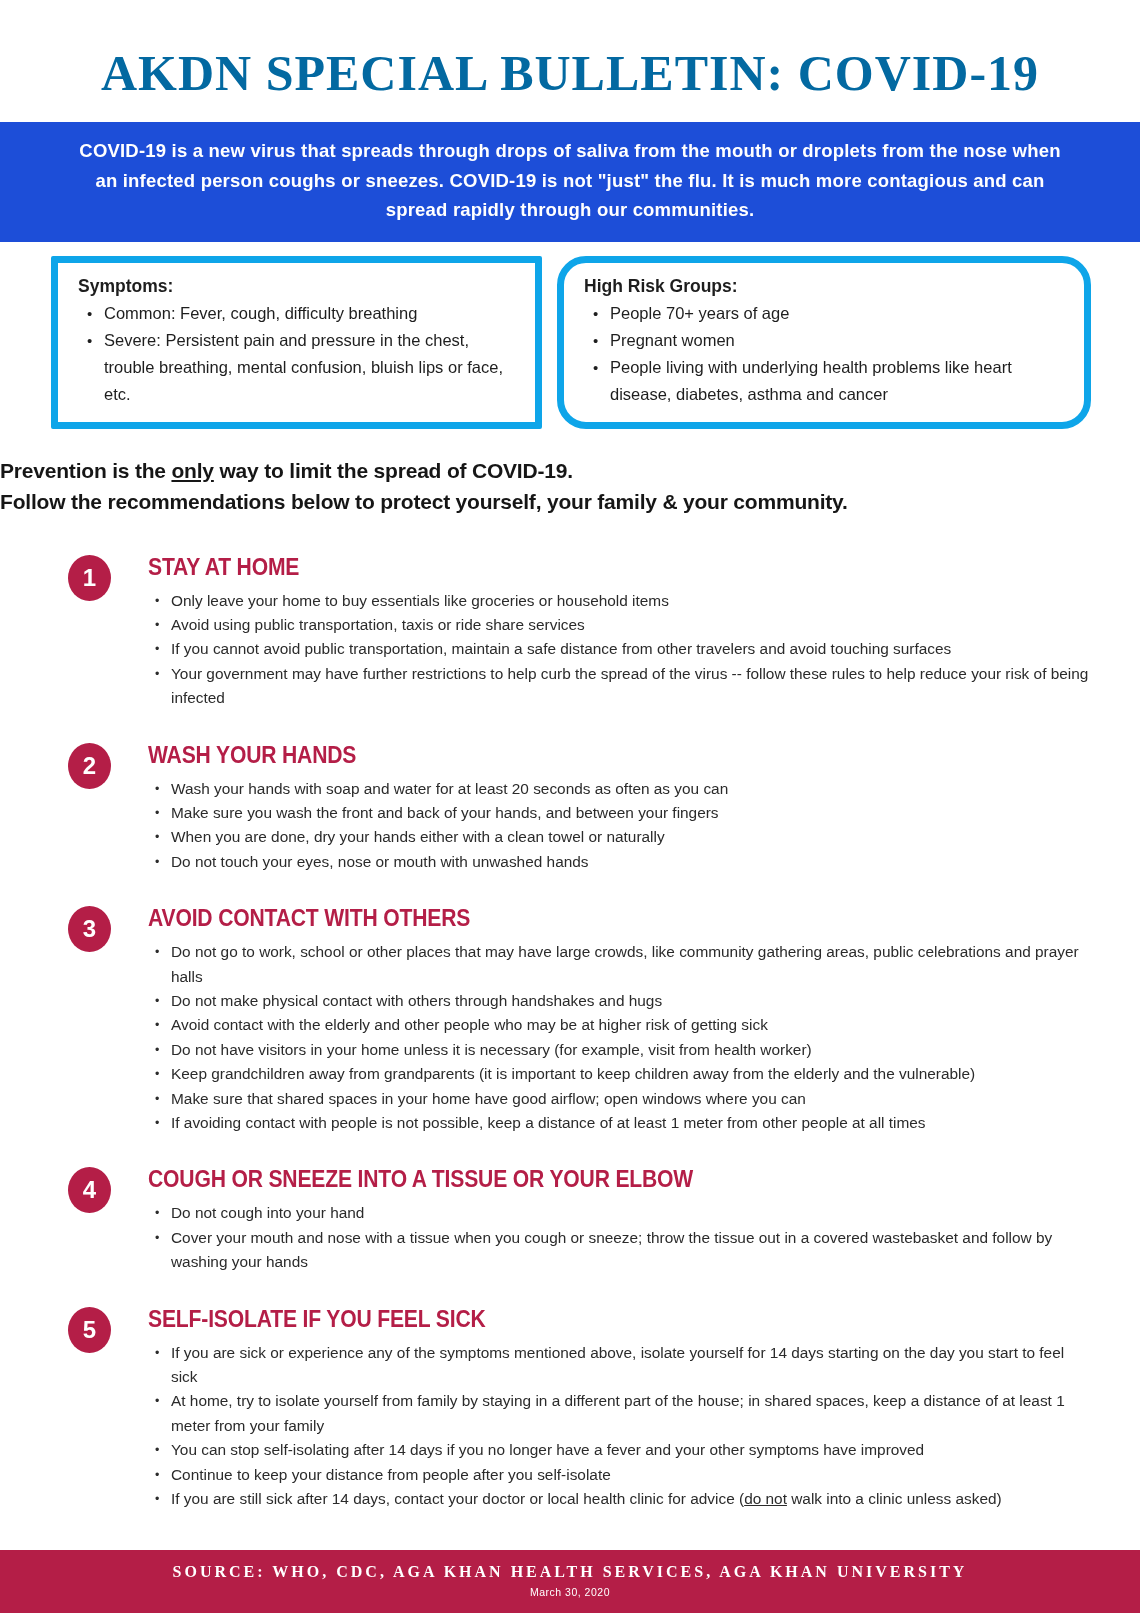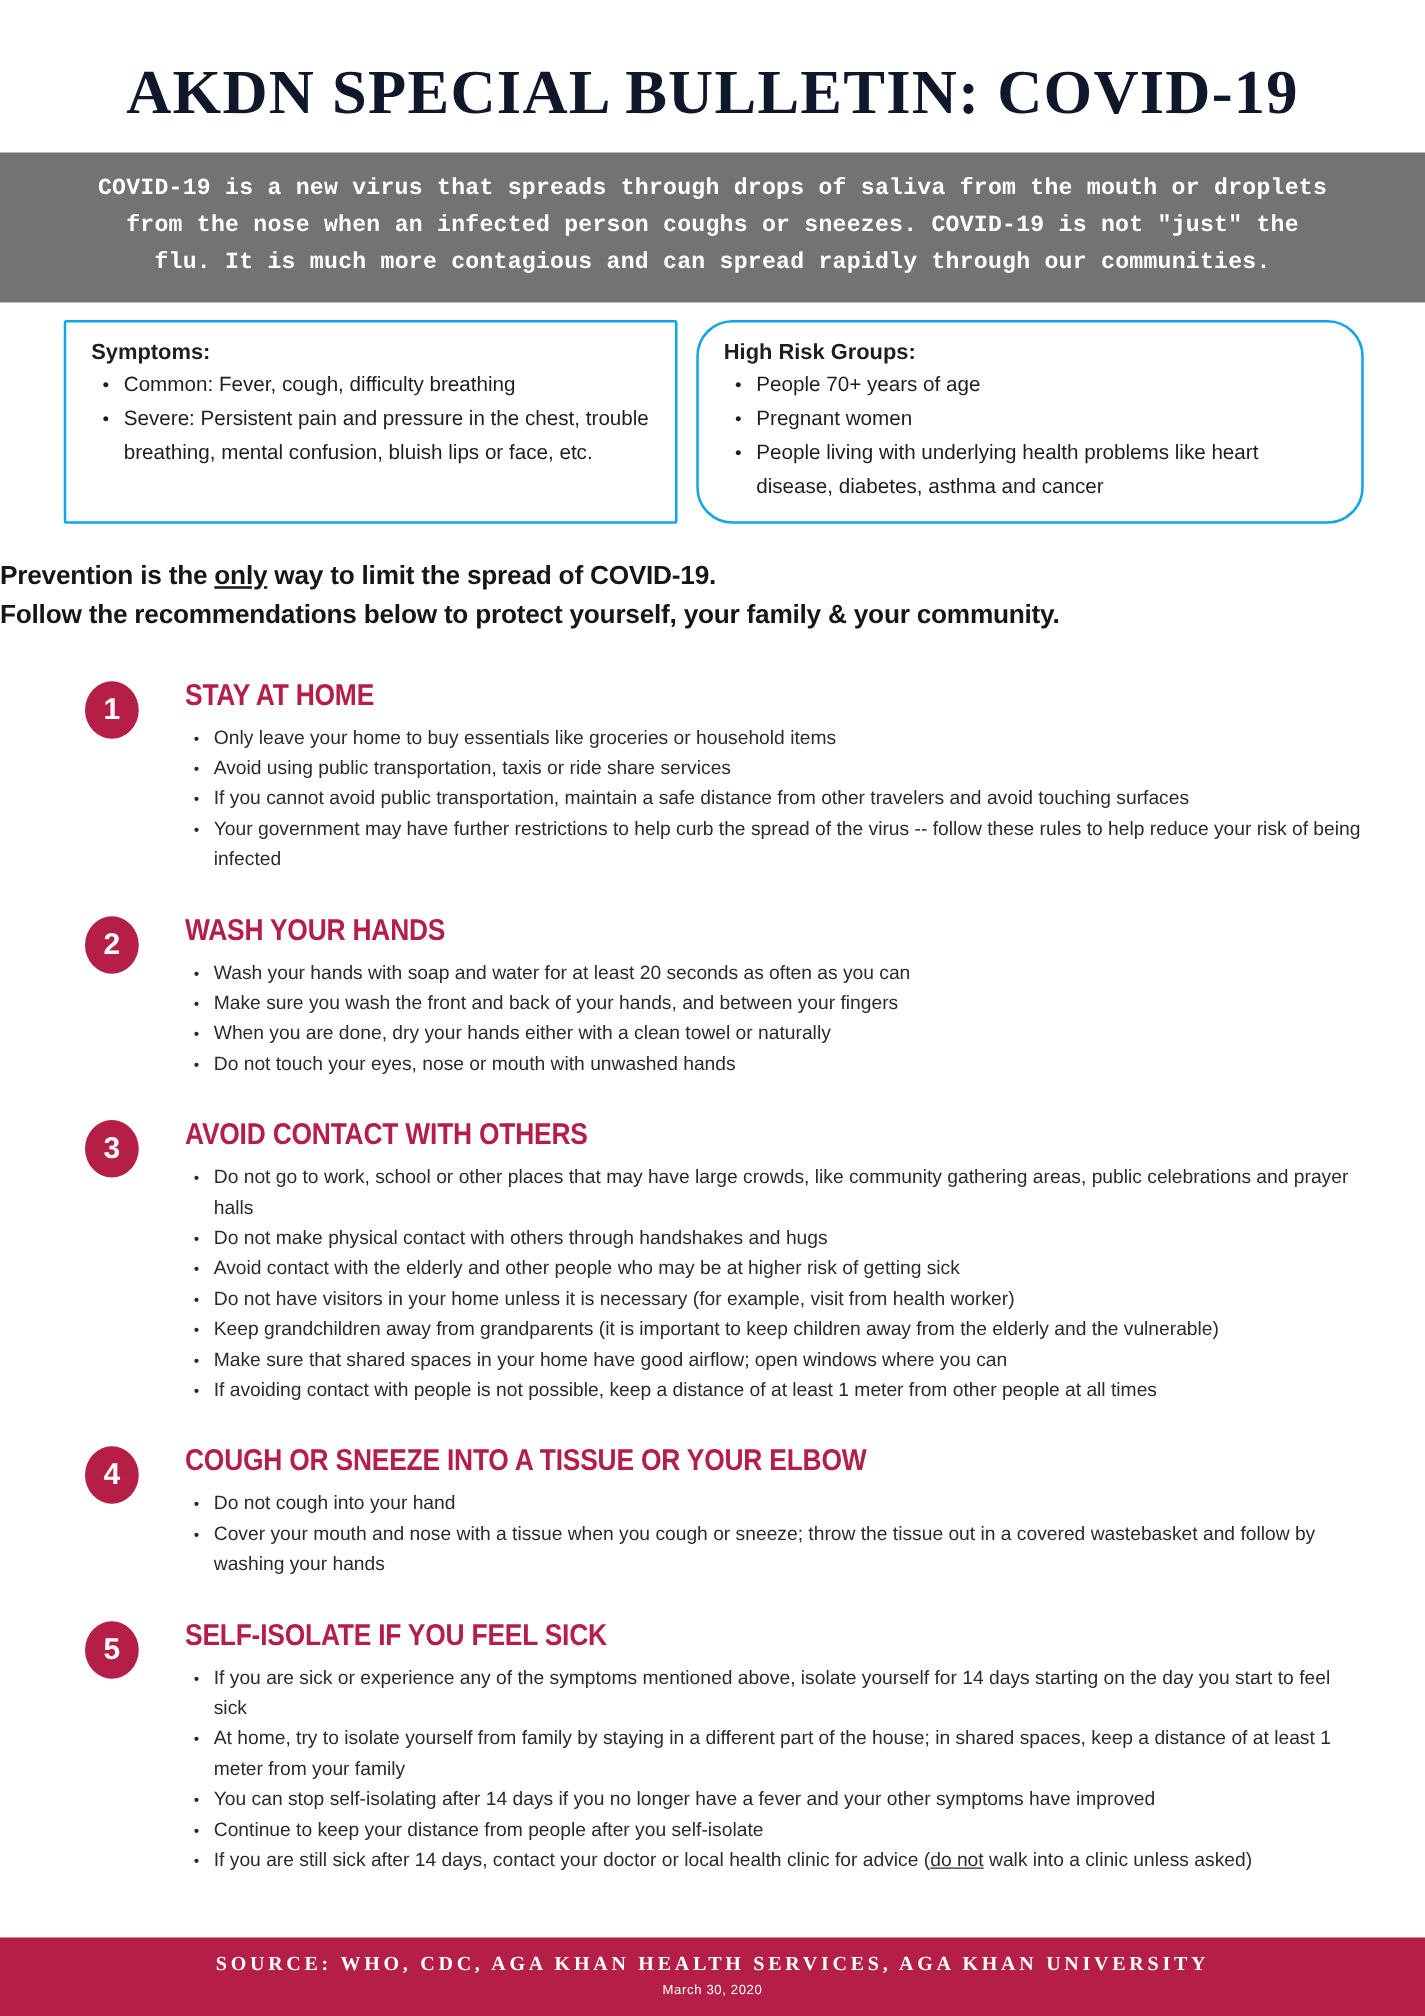--- a/index.html
+++ b/index.html
@@ -15,50 +15,49 @@
 
   
   .title {
     margin: 0;
     padding-top: 44px;
     text-align: center;
     font-family: "Liberation Serif", serif;
     font-weight: 700;
     font-size: 50px;
     letter-spacing: 1px;
-    color: #0f172a;
+    color: #0369a1;
   }
 
   
   .banner {
     margin-top: 20px;
-    background: #737373;
+    background: #1d4ed8;
     color: #ffffff;
     text-align: center;
     padding: 14px 0 17px 0;
-    font-family: Liberation Mono, monospace;
   }
   .banner p {
     margin: 0 auto;
     max-width: 985px;
     font-size: 18.5px;
     font-weight: 700;
     line-height: 29.5px;
     letter-spacing: 0.2px;
   }
 
   
   .boxes-row {
     display: flex;
     margin: 14px 49px 0 51px;
     gap: 15px;
     align-items: stretch;
   }
   .box {
-    border: 2px solid #0ea5e9;
+    border: 7px solid #0ea5e9;
     border-radius: 2px;
     background: #ffffff;
     padding: 13px 18px 14px 20px;
     box-sizing: border-box;
   }
   .box-left  { width: 491px; flex: none; }
   .box-right { flex: 1; border-radius: 29px; }
   .box h3 {
     margin: 0 0 3px 0;
     font-size: 17.5px;

